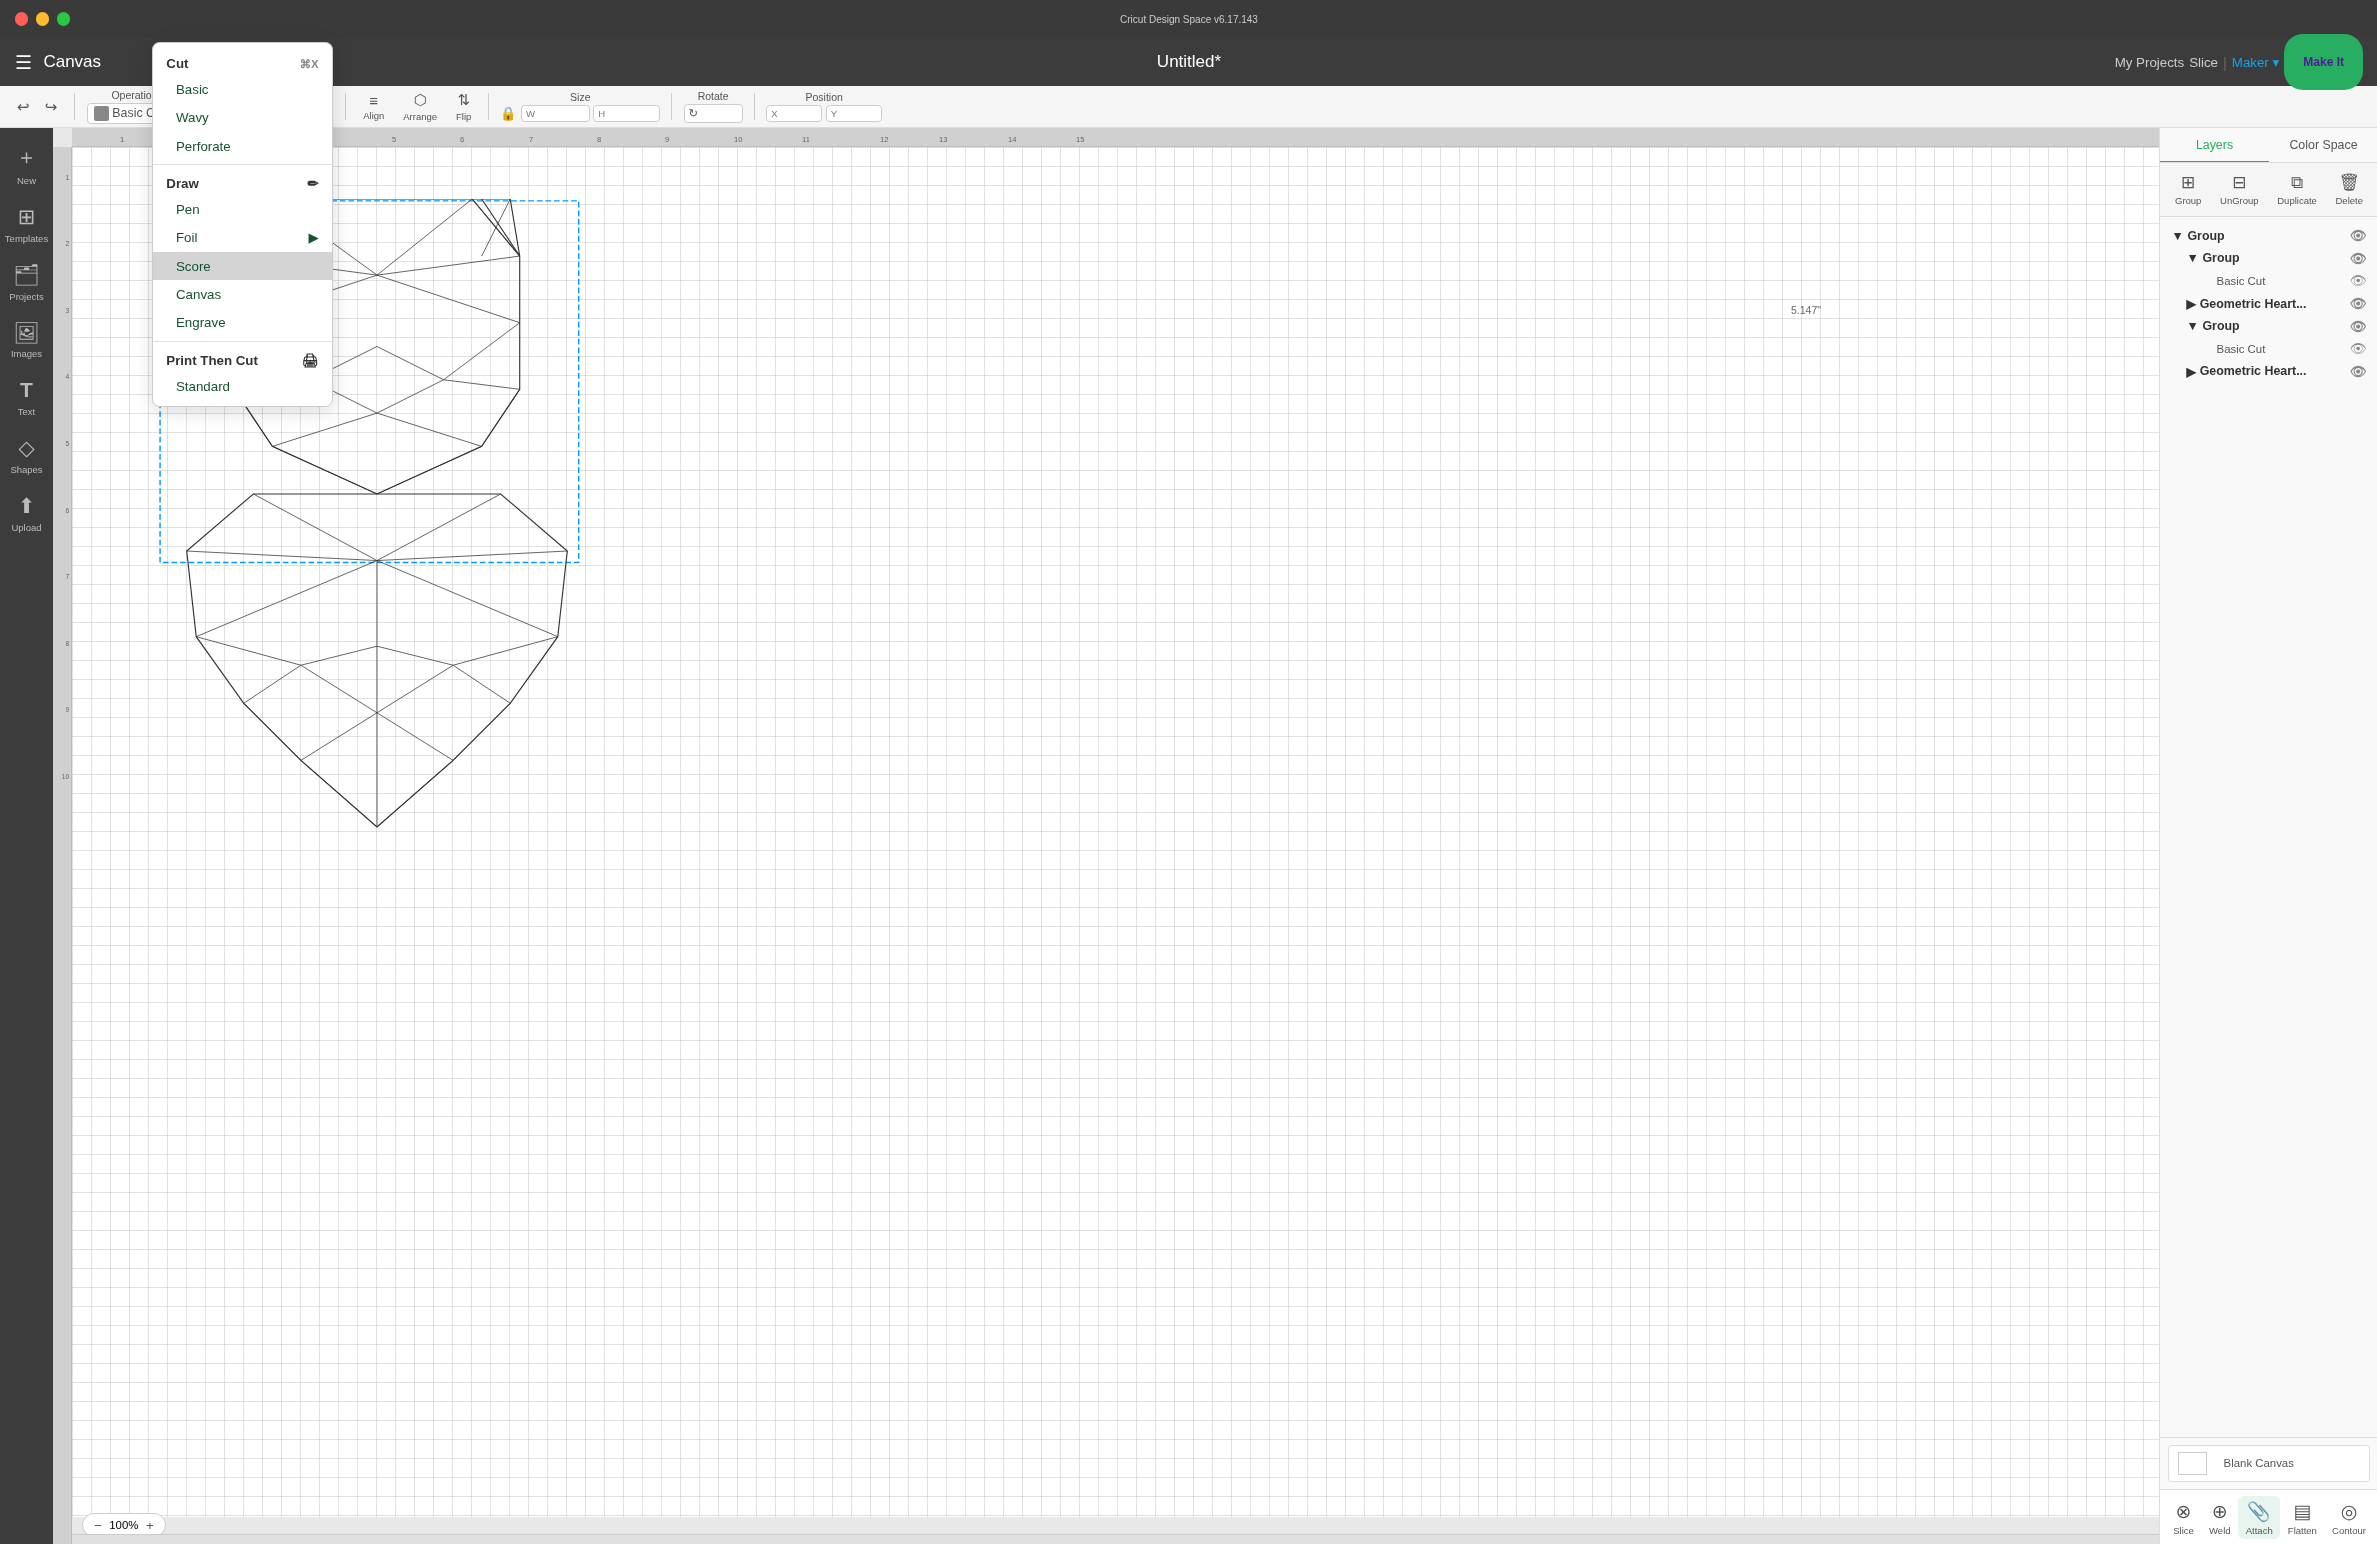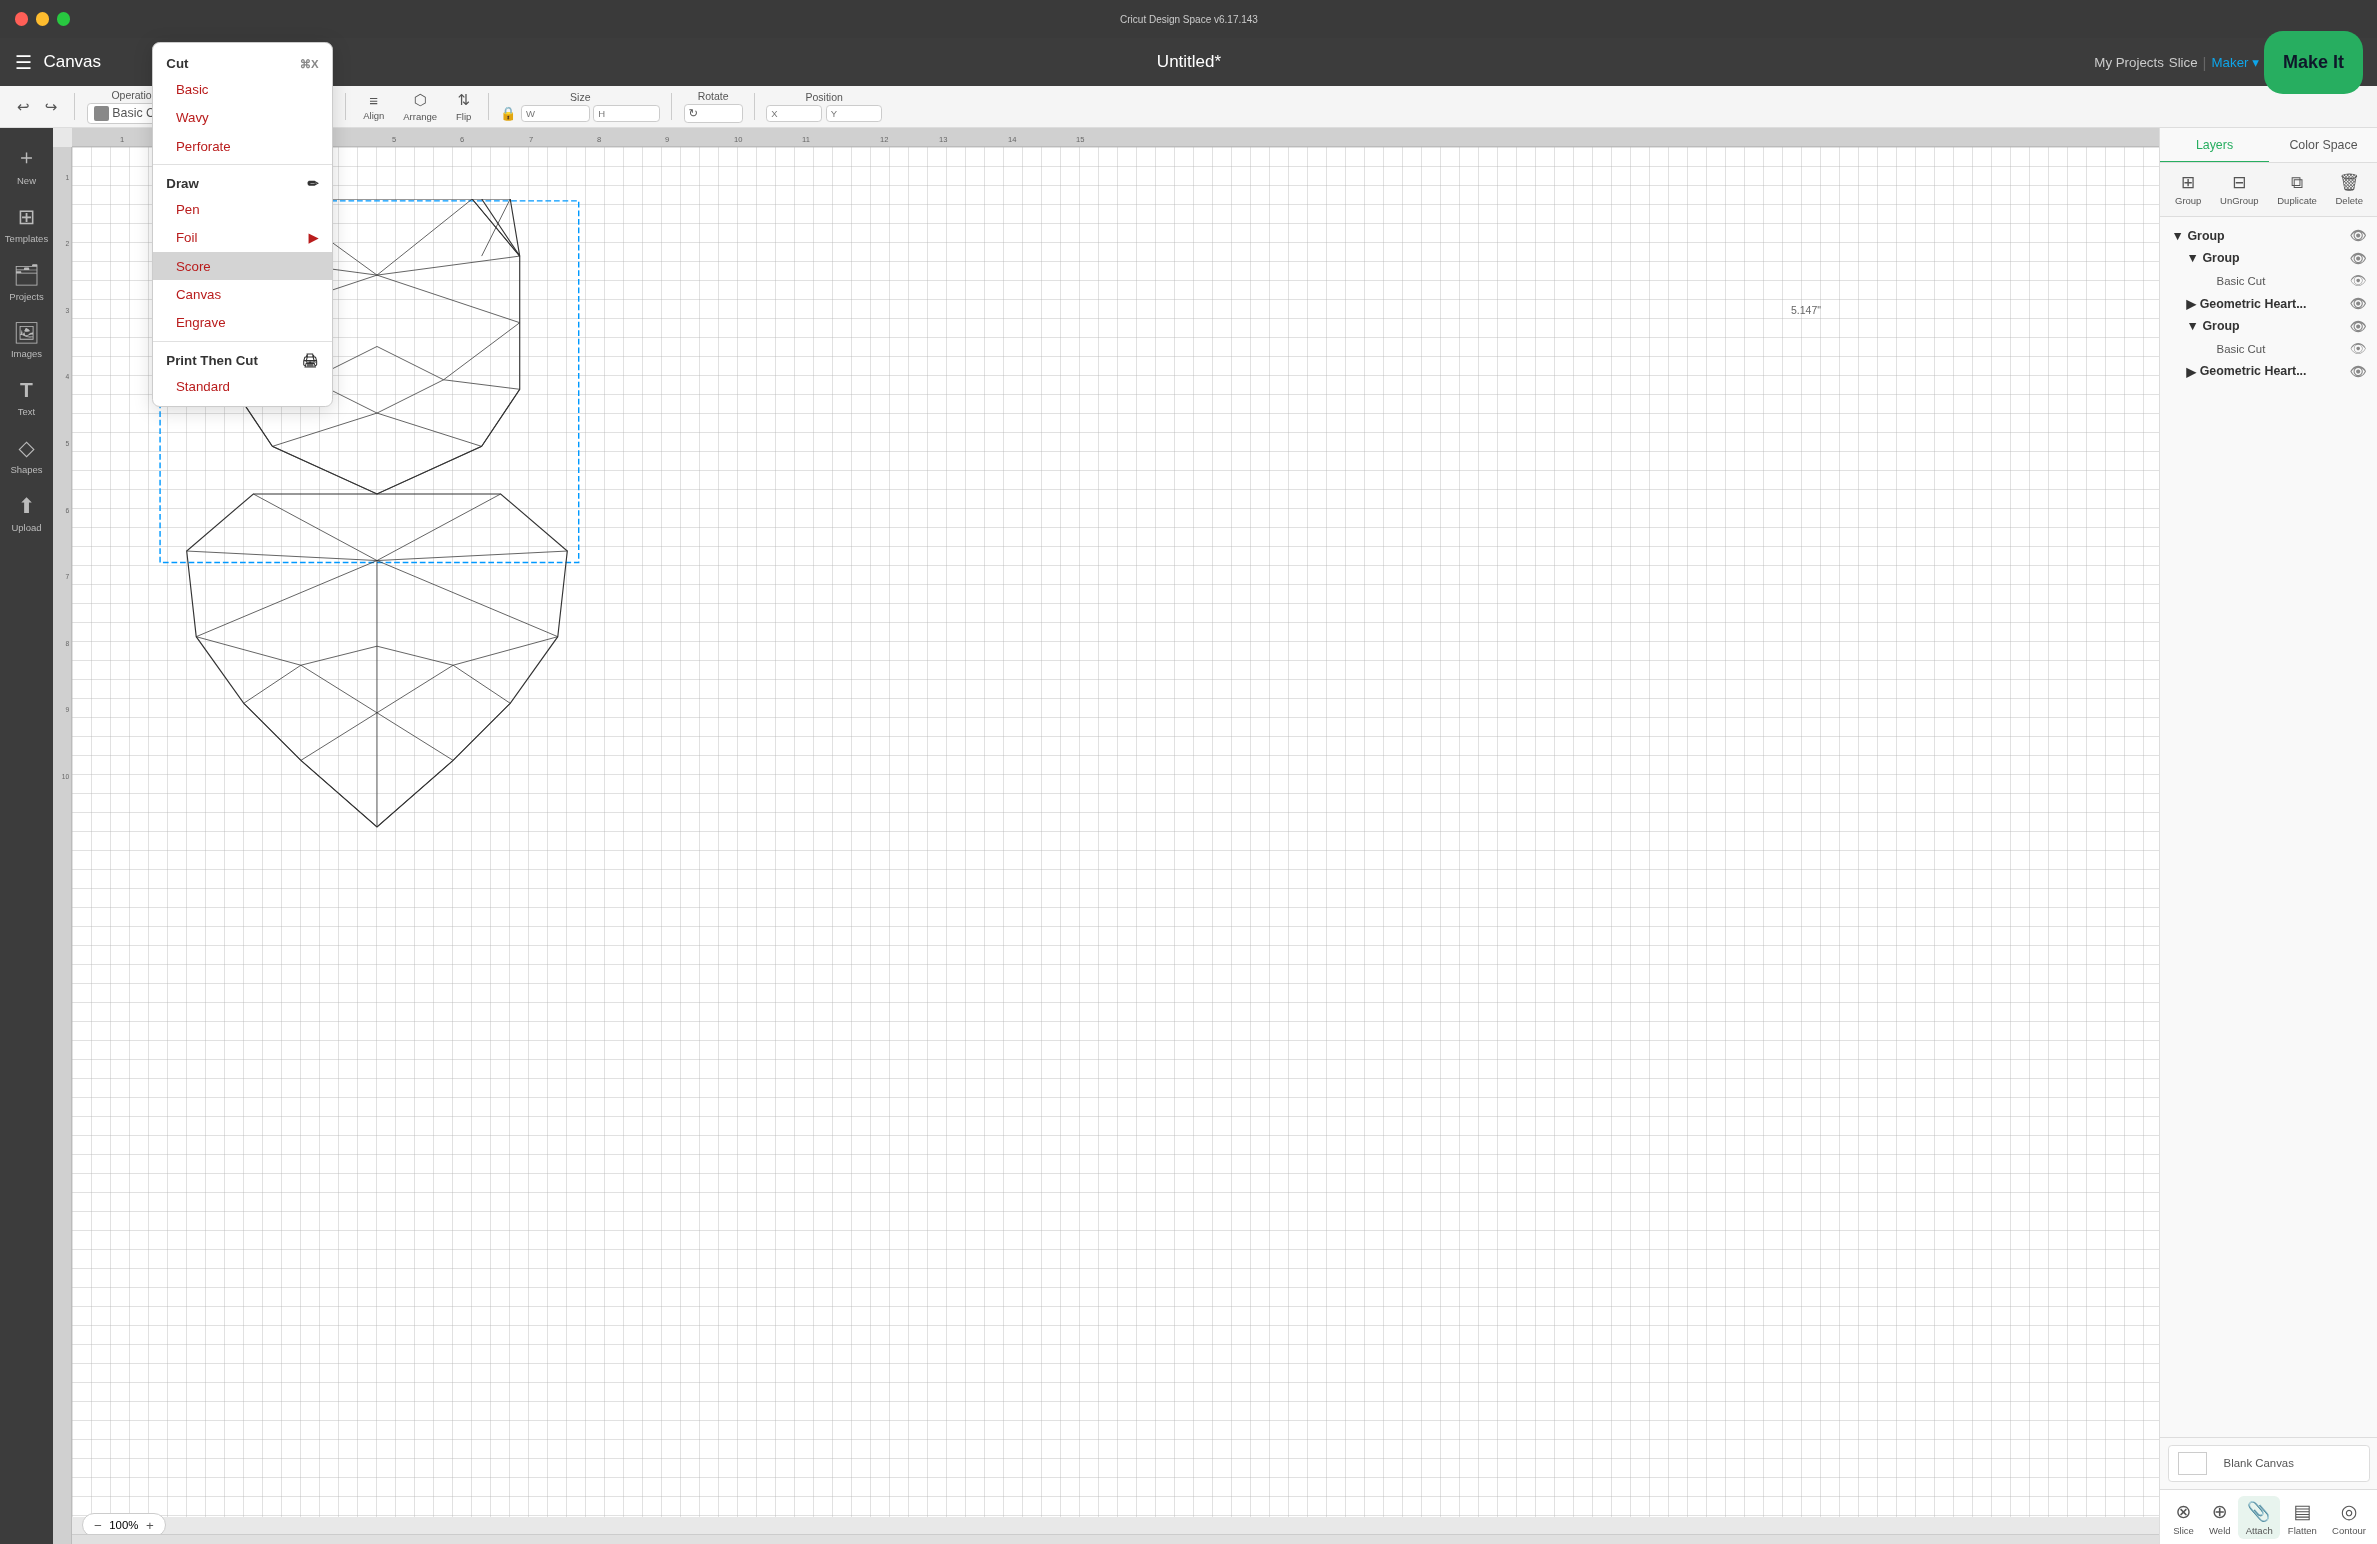--- a/index.html
+++ b/index.html
@@ -76,25 +76,25 @@
     .menu-maker {
       display: flex;
       align-items: center;
       gap: 3.8px;
       color: #0ea5e9;
       font-size: 13.3px;
       cursor: pointer;
     }
     .make-it-btn {
       background: #27ae60;
-      color: #0f172a;
+      color: #4c1d95;
       border: none;
       border-radius: 19px;
       padding: 21px 19px;
-      font-size: 18px;
+      font-size: 12px;
       font-weight: 600;
       cursor: pointer;
     }
 
     
     .toolbar {
       background: #f5f5f5;
       height: 42px;
       display: flex;
       align-items: center;
@@ -291,21 +291,21 @@
       align-items: center;
       justify-content: space-between;
       padding: 7.6px 13.3px 3.8px 13.3px;
       font-size: 13.3px;
       font-weight: 600;
       color: #333;
     }
     .dropdown-item {
       padding: 6.7px 13.3px 6.7px 23px;
       font-size: 13.3px;
-      color: #b91c1c;
+      color: #14532d;
       cursor: pointer;
       display: flex;
       align-items: center;
       justify-content: space-between;
     }
     .dropdown-item.active { background: #d4d4d4; }
     .dropdown-separator {
       height: 1px;
       background: #e0e0e0;
       margin: 3.8px 0;

